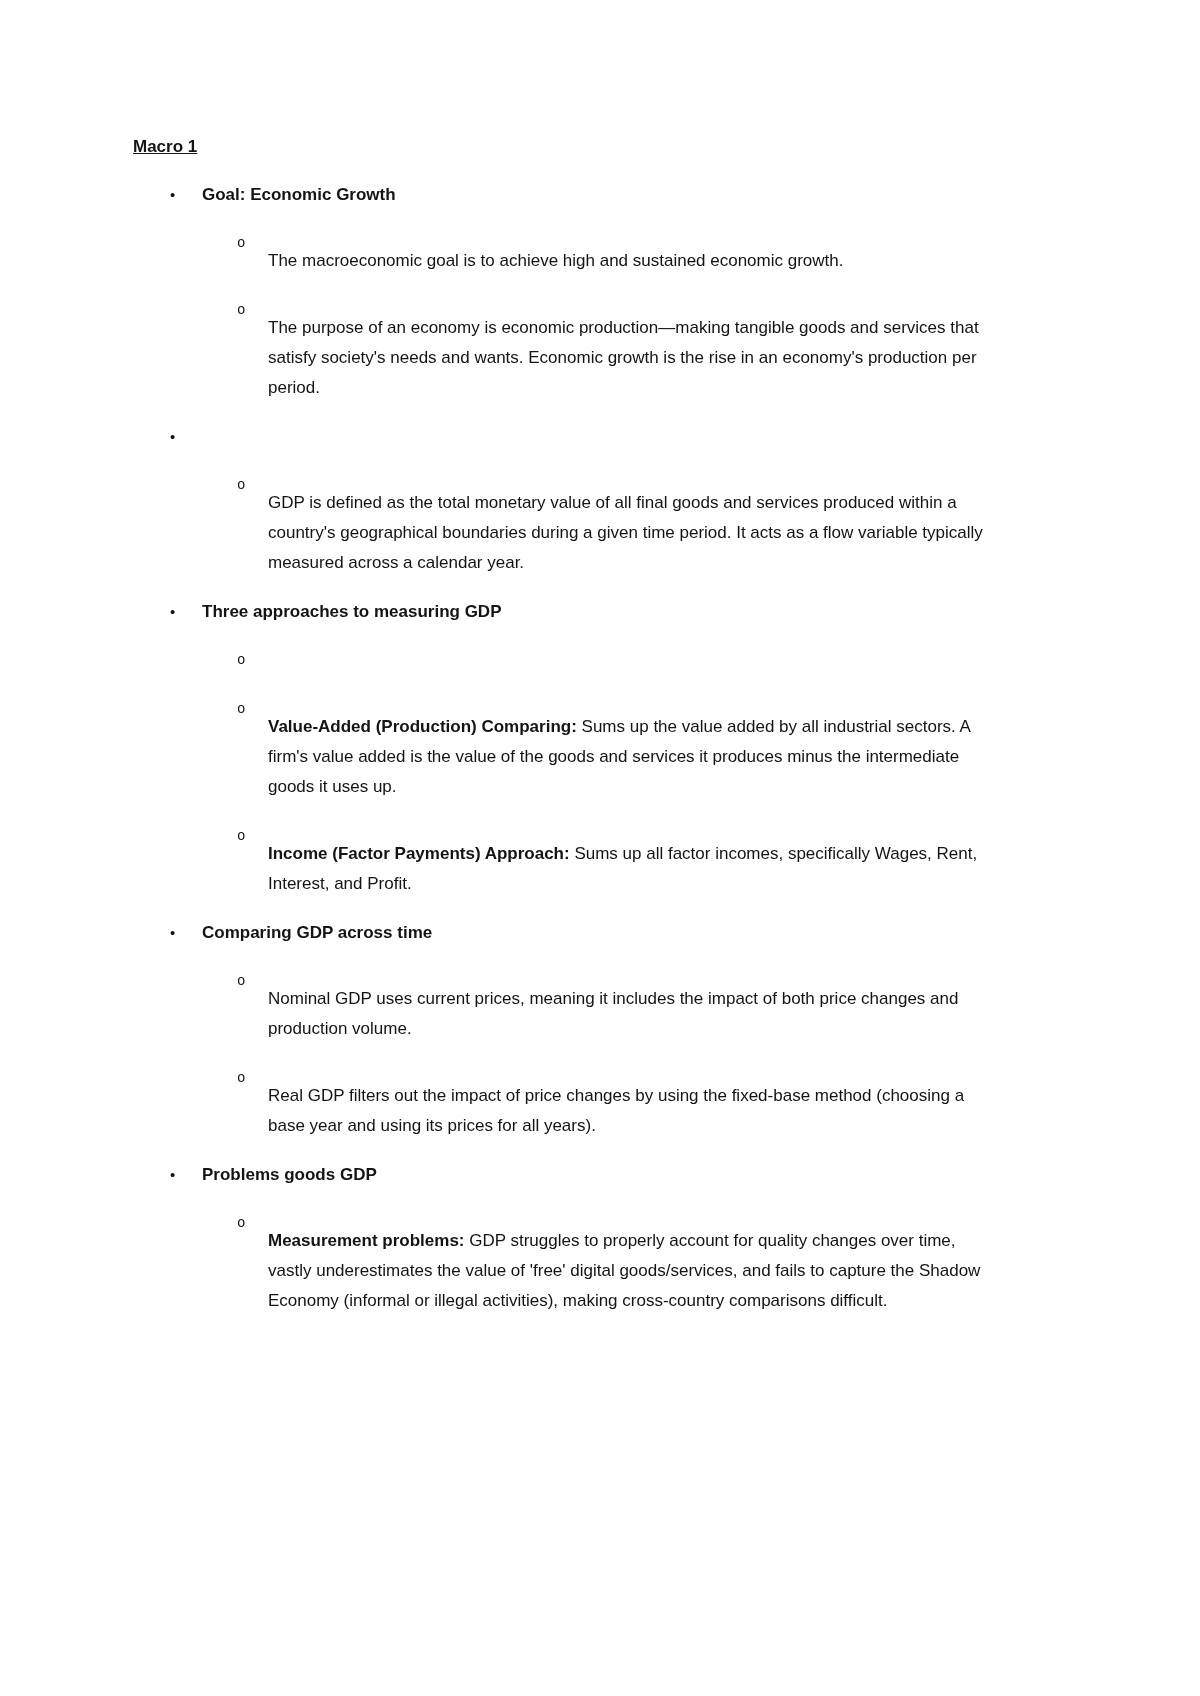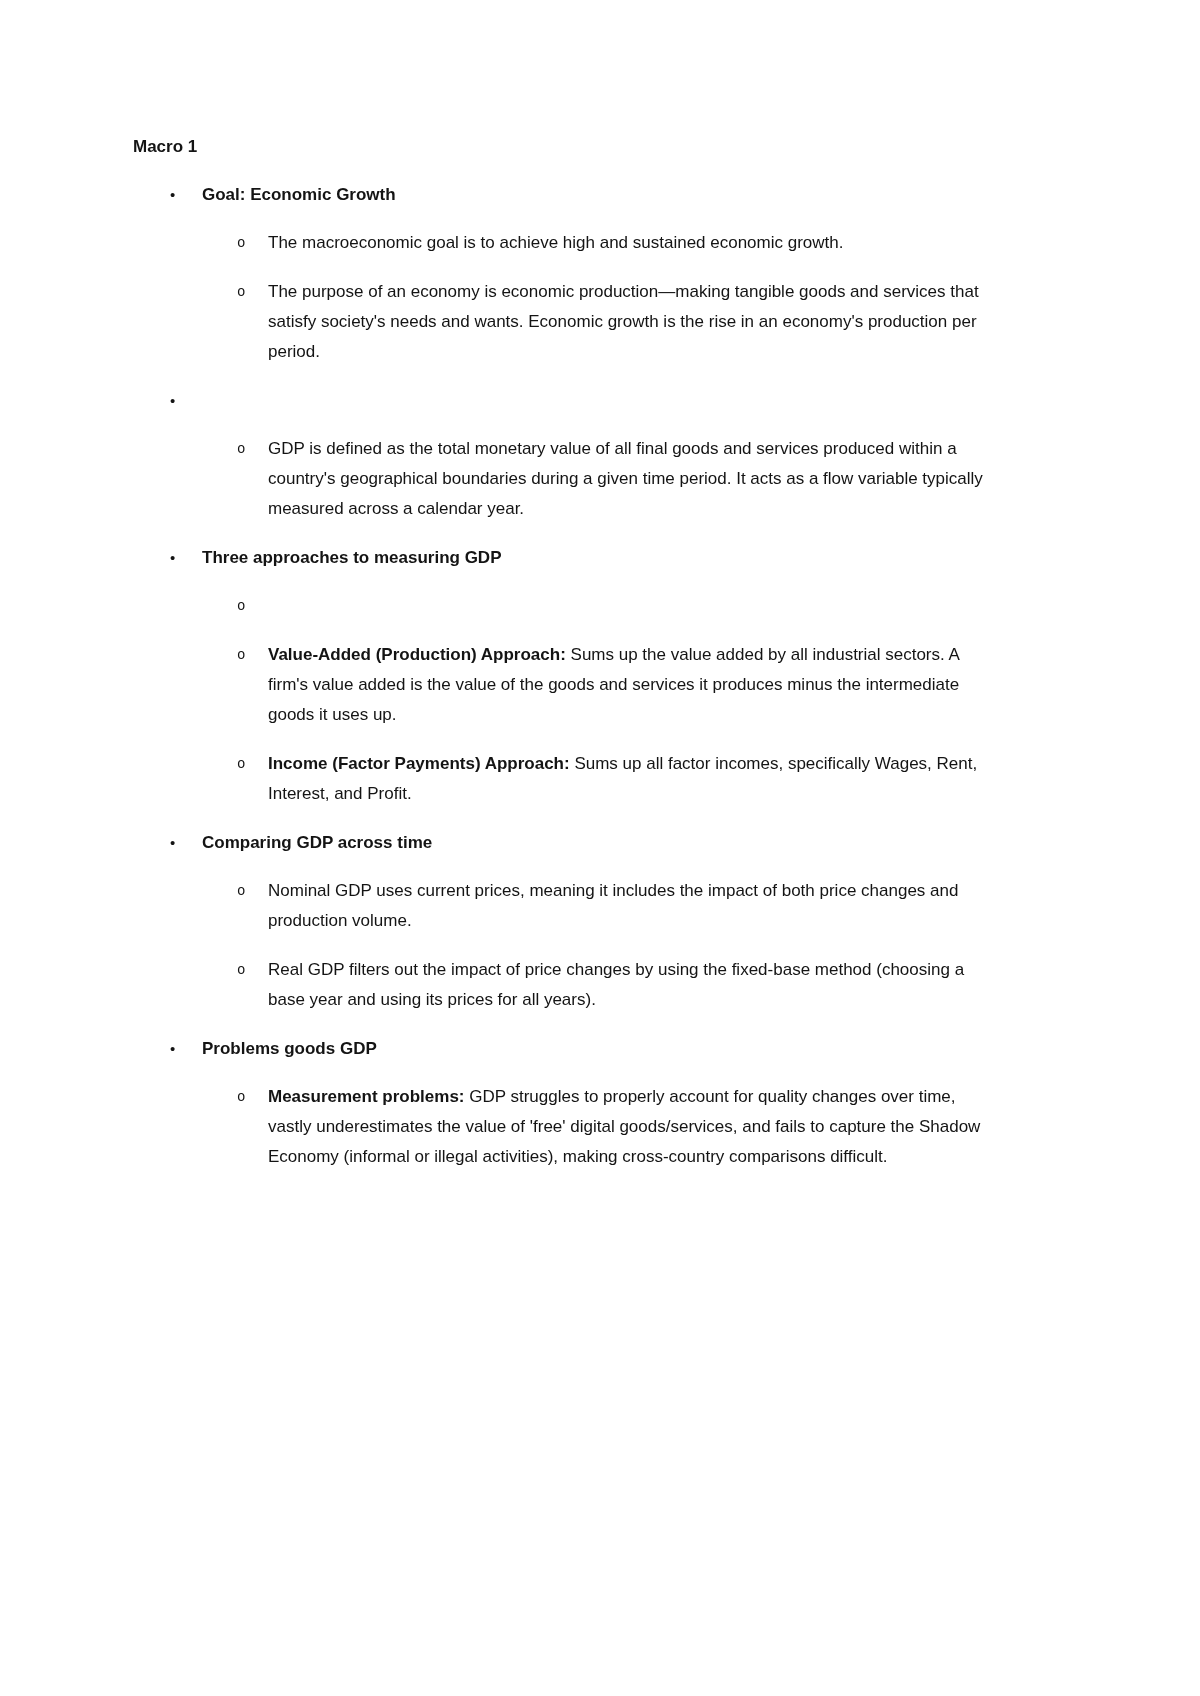--- a/index.html
+++ b/index.html
@@ -17,20 +17,21 @@
     box-sizing: border-box;
     width: 1200px;
     height: 1696px;
     padding: 132px 212px 40px 133px;
     overflow: hidden;
     background: #ffffff;
   }
   .doc-title {
     font-size: 17px;
     font-weight: 700;
+    text-decoration: underline;
     margin: 0 0 18px 0;
   }
   .doc-heading {
     font-size: 17.5px;
     font-weight: 700;
     margin: 0 0 18px 0;
   }
   .li1 {
     display: flex;
     align-items: flex-start;
@@ -52,21 +53,21 @@
     padding-left: 104px;
     margin: 0 0 19px 0;
   }
   .li2 .marker {
     flex: none;
     width: 31px;
     font-family: "Liberation Mono", "DejaVu Sans Mono", monospace;
     font-size: 14px;
     line-height: 30px;
   }
-  .li2 .text { flex: 1; }
+  .li2 .text { flex: 1; margin-top: 18px; }
   .lead { font-weight: 700; }
 </style>
 </head>
 <body>
 
 <div class="page">
 
   <p class="doc-title">Macro 1</p>
 
   <div class="li1">
@@ -92,21 +93,21 @@
 
   <div class="li1">
     <span class="marker">•</span>
     <span class="label">Three approaches to measuring GDP</span>
   </div>
   <div class="li2">
     <span class="marker">o</span>
   </div>
   <div class="li2">
     <span class="marker">o</span>
-    <div class="text"><span class="lead">Value-Added (Production) Approach:</span><span> Sums up the value added by all industrial sectors. A firm's value added is the value of the goods and services it produces minus the intermediate goods it uses up.</span></div>
+    <div class="text"><span class="lead">Value-Added (Production) Comparing:</span><span> Sums up the value added by all industrial sectors. A firm's value added is the value of the goods and services it produces minus the intermediate goods it uses up.</span></div>
   </div>
   <div class="li2">
     <span class="marker">o</span>
     <div class="text"><span class="lead">Income (Factor Payments) Approach:</span><span> Sums up all factor incomes, specifically Wages, Rent, Interest, and Profit.</span></div>
   </div>
 
   <div class="li1">
     <span class="marker">•</span>
     <span class="label">Comparing GDP across time</span>
   </div>

